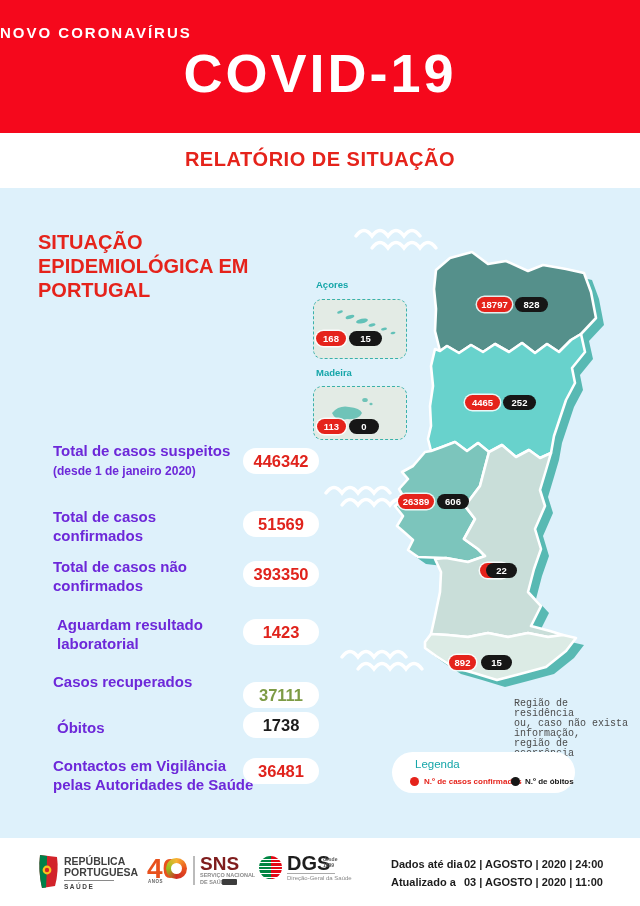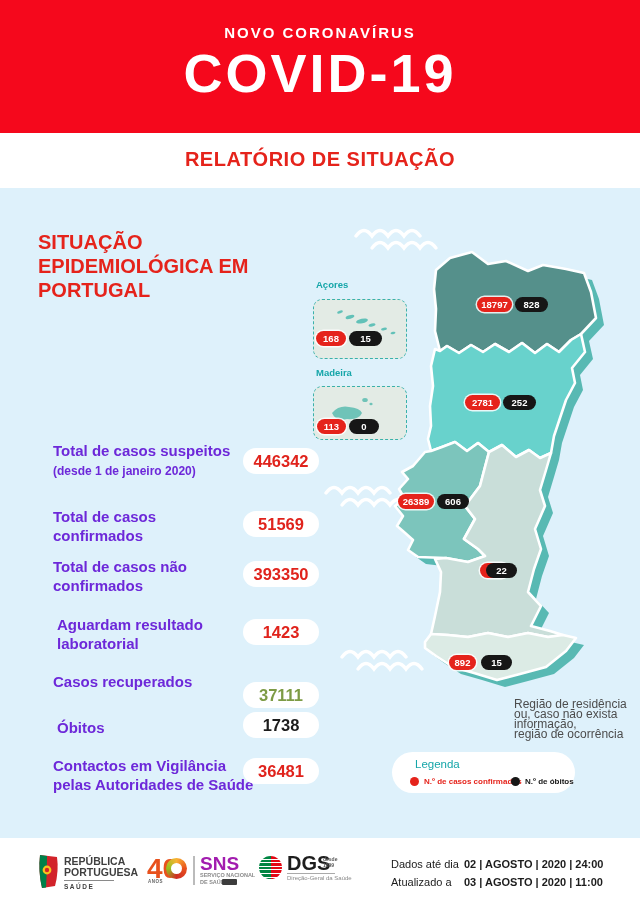--- a/index.html
+++ b/index.html
@@ -2,21 +2,21 @@
 <html><head>
 <meta charset="utf-8">
 <style>
   html,body{margin:0;padding:0;background:#e8e8e8;}
   .page{position:relative;width:640px;height:906px;margin:0 auto;background:#def1fb;
         font-family:"Liberation Sans", sans-serif;overflow:hidden;}
   .abs{position:absolute;}
 
   
   .banner{left:0;top:0;width:640px;height:133px;background:#f5081c;}
-  .kicker{left:0;top:24px;width:640px;text-align:center;color:#fff;font-weight:bold;
+  .kicker{left:0;top:24px;width:640px;text-align:left;color:#fff;font-weight:bold;
           font-size:15px;letter-spacing:2px;}
   .covid-title{left:0;top:42px;width:640px;text-align:center;color:#fff;font-weight:bold;
           font-size:54px;letter-spacing:3px;}
   .white-band{left:0;top:133px;width:640px;height:55px;background:#fff;}
   .report-title{left:0;top:148px;width:640px;text-align:center;color:#e5231b;
           font-weight:bold;font-size:20px;letter-spacing:.5px;}
 
   
   .section-title{left:38px;top:230px;width:260px;color:#e5231b;font-weight:bold;
           font-size:20px;line-height:24px;}
@@ -38,46 +38,46 @@
   
   .inset{left:313px;width:92px;border:1.6px dashed #3ab1aa;border-radius:9px;background:#e3ebe5;}
   .inset-label{left:316px;color:#16a6a9;font-size:9.5px;font-weight:bold;}
 
   
   .legend{left:392px;top:752px;width:183px;height:41px;background:#fff;border-radius:21px;}
   .legend-title{position:absolute;left:23px;top:6px;color:#16a6a9;font-size:11.5px;}
   .legend-dot{position:absolute;top:25px;width:9px;height:9px;border-radius:50%;}
   .legend-text{position:absolute;top:25px;font-size:8px;font-weight:bold;line-height:9px;}
 
-  .map-note{left:514px;top:699px;width:120px;font-size:12px;line-height:10px;color:#4c4c4c;}
+  .map-note{left:514px;top:699px;width:120px;font-size:10px;line-height:10px;color:#4c4c4c;font-family:Liberation Mono, monospace;}
 
   
   .footer{left:0;top:838px;width:640px;height:68px;background:#fff;}
   .rep-text{left:64px;top:856px;font-family:Liberation Sans, sans-serif;font-weight:bold;
             font-size:10.5px;line-height:11px;color:#3f3f3f;}
   .rep-line{left:64px;top:880px;width:50px;height:1px;background:#8a8a8a;}
   .rep-sub{left:64px;top:883px;font-size:6.5px;letter-spacing:1.5px;color:#3f3f3f;font-weight:bold;}
   .forty{left:147px;top:853px;font-size:28px;font-weight:bold;color:#e8511d;}
   .forty-ring{left:166px;top:858px;width:21px;height:21px;border-radius:50%;
        background:conic-gradient(#f9b233,#e8511d,#cf2e24,#95c11f,#f9b233);}
   .forty-ring-hole{position:absolute;left:5px;top:5px;width:11px;height:11px;border-radius:50%;background:#fff;}
   .forty-anos{left:148px;top:879px;font-size:4.5px;color:#666;font-weight:bold;letter-spacing:.5px;}
   .vdiv{left:193px;top:856px;width:1.5px;height:29px;background:#bbb;}
-  .sns-title{left:200px;top:853px;font-size:19px;font-weight:bold;color:#a21caf;}
+  .sns-title{left:200px;top:853px;font-size:19px;font-weight:bold;color:#7f1d1d;}
   .sns-sub{left:200px;top:872px;font-size:5.5px;line-height:6.5px;color:#8a8a8a;font-weight:bold;}
   .sns-badge{left:222px;top:879px;width:15px;height:5.5px;background:#3c3c3c;border-radius:1px;}
   .dgs-ball{left:259px;top:856px;width:23px;height:23px;border-radius:50%;overflow:hidden;}
   .dgs-ball .half{position:absolute;top:0;width:50%;height:100%;}
   .dgs-ball .left{left:0;background:repeating-linear-gradient(180deg,#008542 0 2.6px,#fff 2.6px 3.6px);}
   .dgs-ball .right{right:0;background:repeating-linear-gradient(180deg,#e30613 0 2.6px,#fff 2.6px 3.6px);}
   .dgs-title{left:287px;top:852px;font-size:20px;font-weight:bold;color:#1d1d1d;}
   .dgs-since{left:323px;top:857px;font-size:5px;line-height:5.5px;color:#555;font-weight:bold;}
   .dgs-subline{left:287px;top:873px;width:48px;height:1px;background:#aaa;}
   .dgs-sub{left:287px;top:875px;font-size:6px;color:#8a8a8a;}
-  .date-label{left:391px;font-size:11px;font-weight:normal;color:#1c1c1c;}
+  .date-label{left:391px;font-size:11px;font-weight:bold;color:#1c1c1c;}
   .date-value{left:464px;font-size:11px;font-weight:bold;color:#1c1c1c;}
 </style>
 </head>
 <body>
 
 <div class="page">
 
   <div class="abs banner"></div>
   <div class="abs kicker">NOVO CORONAVÍRUS</div>
   <div class="abs covid-title">COVID-19</div>
@@ -133,21 +133,21 @@
       <ellipse cx="51" cy="13" rx="2.8" ry="2" fill="#6fc3b8"></ellipse>
       <ellipse cx="57" cy="17" rx="1.6" ry="1.2" fill="#6fc3b8"></ellipse>
     </svg>
   </div>
   <div class="abs badge red" style="left:317px;top:419px;width:29px">113</div>
   <div class="abs badge black" style="left:349px;top:419px;width:30px">0</div>
 
   <div class="abs badge red" style="left:477px;top:297px;width:35px">18797</div>
   <div class="abs badge black" style="left:515px;top:297px;width:33px">828</div>
 
-  <div class="abs badge red" style="left:465px;top:395px;width:35px">2781</div>
+  <div class="abs badge red" style="left:465px;top:395px;width:35px">4465</div>
   <div class="abs badge black" style="left:503px;top:395px;width:33px">252</div>
 
   <div class="abs badge red" style="left:398px;top:494px;width:36px">26389</div>
   <div class="abs badge black" style="left:437px;top:494px;width:32px">606</div>
 
   <div class="abs badge red" style="left:480px;top:563px;width:29px">745</div>
   <div class="abs badge black" style="left:486px;top:563px;width:31px">22</div>
 
   <div class="abs badge red" style="left:449px;top:655px;width:27px">892</div>
   <div class="abs badge black" style="left:481px;top:655px;width:31px">15</div>

